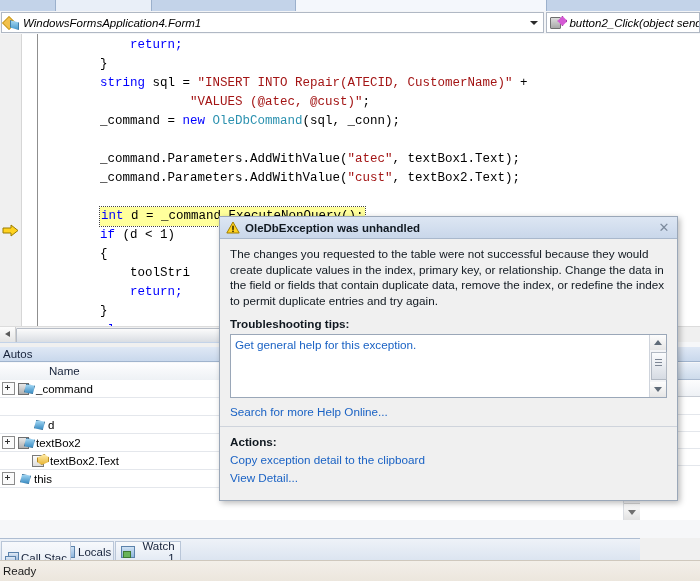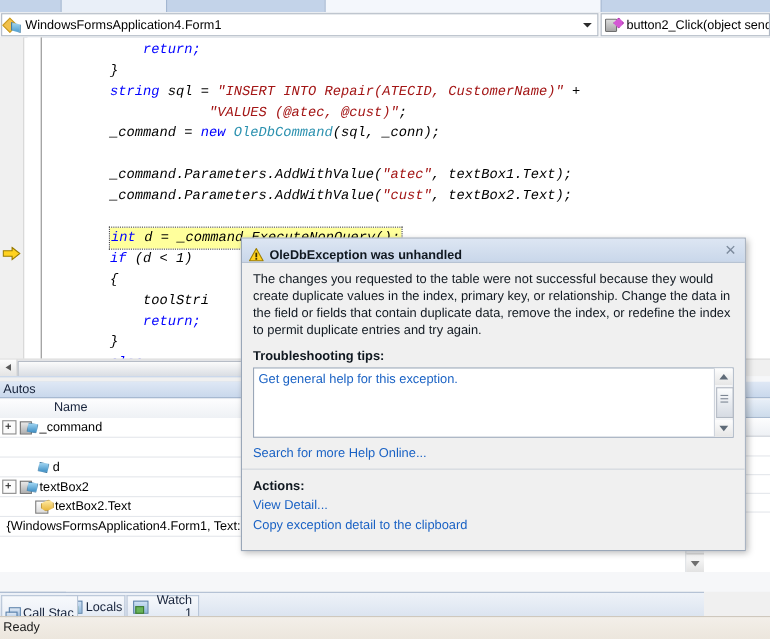--- a/index.html
+++ b/index.html
@@ -39,21 +39,21 @@
     background: #ffffff;
     border: 1px solid #b0b8c4;
     margin: 1px 0 1px 1px;
     position: relative;
     overflow: hidden;
   }
   .nav-type { width: 543px; }
   .nav-member { width: 152px; margin-left: 2px; }
   .nav-combo .nv-text {
     font-size: 11.5px; color: #000; white-space: nowrap;
-    padding-left: 2px; overflow: hidden;
+    padding-left: 2px; overflow: hidden; font-style: italic;
   }
   .nav-arrow {
     position: absolute; right: 5px; top: 50%; margin-top: -2px;
     width: 0; height: 0;
     border-left: 4px solid transparent; border-right: 4px solid transparent;
     border-top: 4px solid #2b2b2b;
   }
 
   
   .ico { display: inline-block; position: relative; flex: none; }
@@ -86,21 +86,20 @@
     content: ""; position: absolute; left: 7px; top: 0px;
     width: 8px; height: 8px; background: #d458d4;
     border: 1px solid #9b2e9b;
     clip-path: polygon(50% 0,100% 50%,50% 100%,0 50%);
   }
 
   
   .editor {
     position: absolute; left: 0; top: 34px; width: 700px; height: 308px;
     background: #ffffff;
-    font-style: italic;
   }
   .gutter-outer {
     position: absolute; left: 0; top: 0; width: 21px; height: 308px;
     background: #f0f0f0;
     border-right: 1px solid #d6d6d6;
   }
   .gutter-indicator {
     position: absolute; left: 25px; top: 0; width: 12px; height: 308px;
     background: #ffffff;
     border-right: 1px solid #8f8f8f;
@@ -401,21 +400,21 @@
     position: absolute; left: 219px; top: 216px; width: 459px; height: 285px;
     background: #f0f0f0;
     border: 1px solid #9aa7b8;
     box-shadow: 2px 2px 6px rgba(0,0,0,0.28);
     box-sizing: border-box;
   }
   .ex-title {
     position: absolute; left: 0; top: 0; right: 0; height: 22px;
     background: linear-gradient(#dde6f3,#c9d7ea);
     border-bottom: 1px solid #a9b8cc;
-    display: flex; align-items: flex-end;
+    display: flex; align-items: center;
     box-sizing: border-box; padding-left: 6px;
   }
   .warn-ico {
     width: 14px; height: 13px; position: relative; margin-right: 5px; flex: none;
   }
   .warn-ico svg { display: block; }
   .ex-title-text {
     font-size: 11.5px; font-weight: bold; color: #101820;
     white-space: nowrap;
   }
@@ -580,20 +579,25 @@
           <div class="cell-name">
             <span class="indent"></span>
             <span class="expander hidden"></span>
             <span class="ic ic-prop"></span>
             <span>textBox2.Text</span>
           </div>
           <div class="cell-value"></div>
           <div class="cell-type"></div>
         </div>
         <div class="row">
+          <div class="cell-name">
+            <span class="expander"></span>
+            <span class="ic ic-obj"></span>
+            <span>this</span>
+          </div>
           <div class="cell-value">{WindowsFormsApplication4.Form1, Text: Form1}</div>
           <div class="cell-type">Windows</div>
         </div>
       </div>
 
     <div class="autos-vscroll">
       <div class="dn"></div>
     </div>
   </div>
 
@@ -655,22 +659,22 @@
           <div class="thumb2"></div>
           <div class="dn2"></div>
         </div>
       </div>
 
       <div class="ex-searchlink">Search for more Help Online...</div>
 
       <div class="ex-divider"></div>
 
       <div class="ex-actions-label">Actions:</div>
+      <div class="ex-action">Copy exception detail to the clipboard</div>
       <div class="ex-action">View Detail...</div>
-      <div class="ex-action">Copy exception detail to the clipboard</div>
     </div>
   </div>
 
   <div class="statusbar">
     <span>Ready</span>
   </div>
 
 </div>
 
 </body></html>

